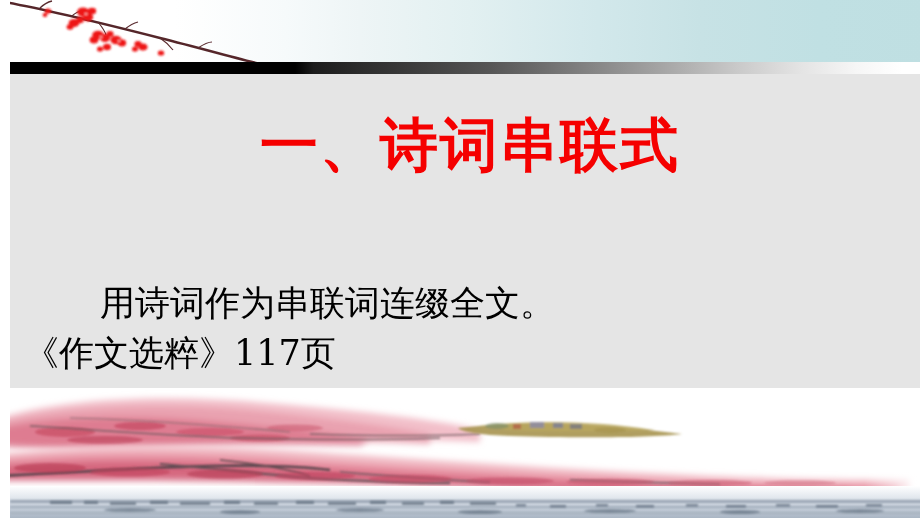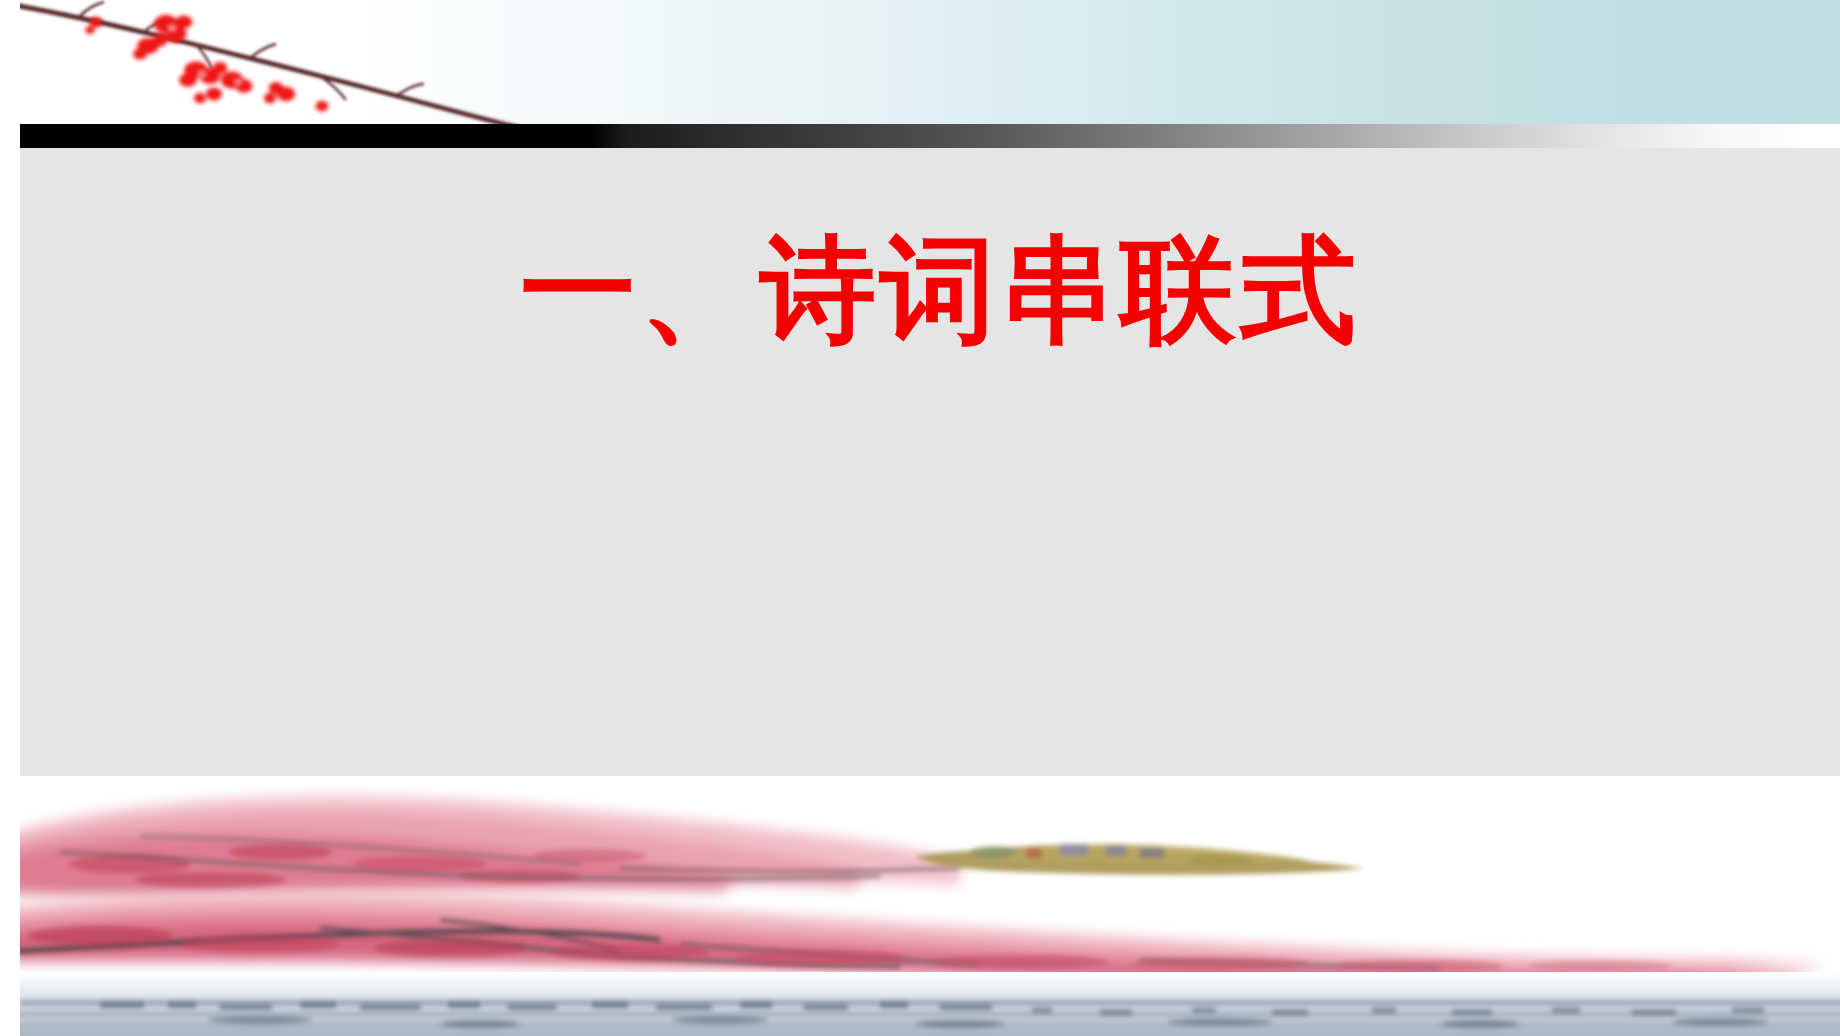--- a/index.html
+++ b/index.html
@@ -174,20 +174,24 @@
           <ellipse cx="109" cy="41" rx="1.4" ry="1.2"></ellipse>
         </g>
       </g>
     </svg>
   </div>
 
   <div class="rule-bar"></div>
 
   <div class="title">一、诗词串联式</div>
 
+  <div class="body-block">
+    <div class="body-line-1">用诗词作为串联词连缀全文。</div>
+    <div class="body-line-2">《作文选粹》117页</div>
+  </div>
 
   <div class="bottom-art">
     <svg width="920" height="130" viewBox="0 0 920 130" xmlns="http://www.w3.org/2000/svg">
       <defs>
         <filter id="blur-a" x="-10%" y="-40%" width="120%" height="200%">
           <feGaussianBlur stdDeviation="2.2"></feGaussianBlur>
         </filter>
         <filter id="blur-b" x="-10%" y="-40%" width="120%" height="200%">
           <feGaussianBlur stdDeviation="3.2"></feGaussianBlur>
         </filter>

